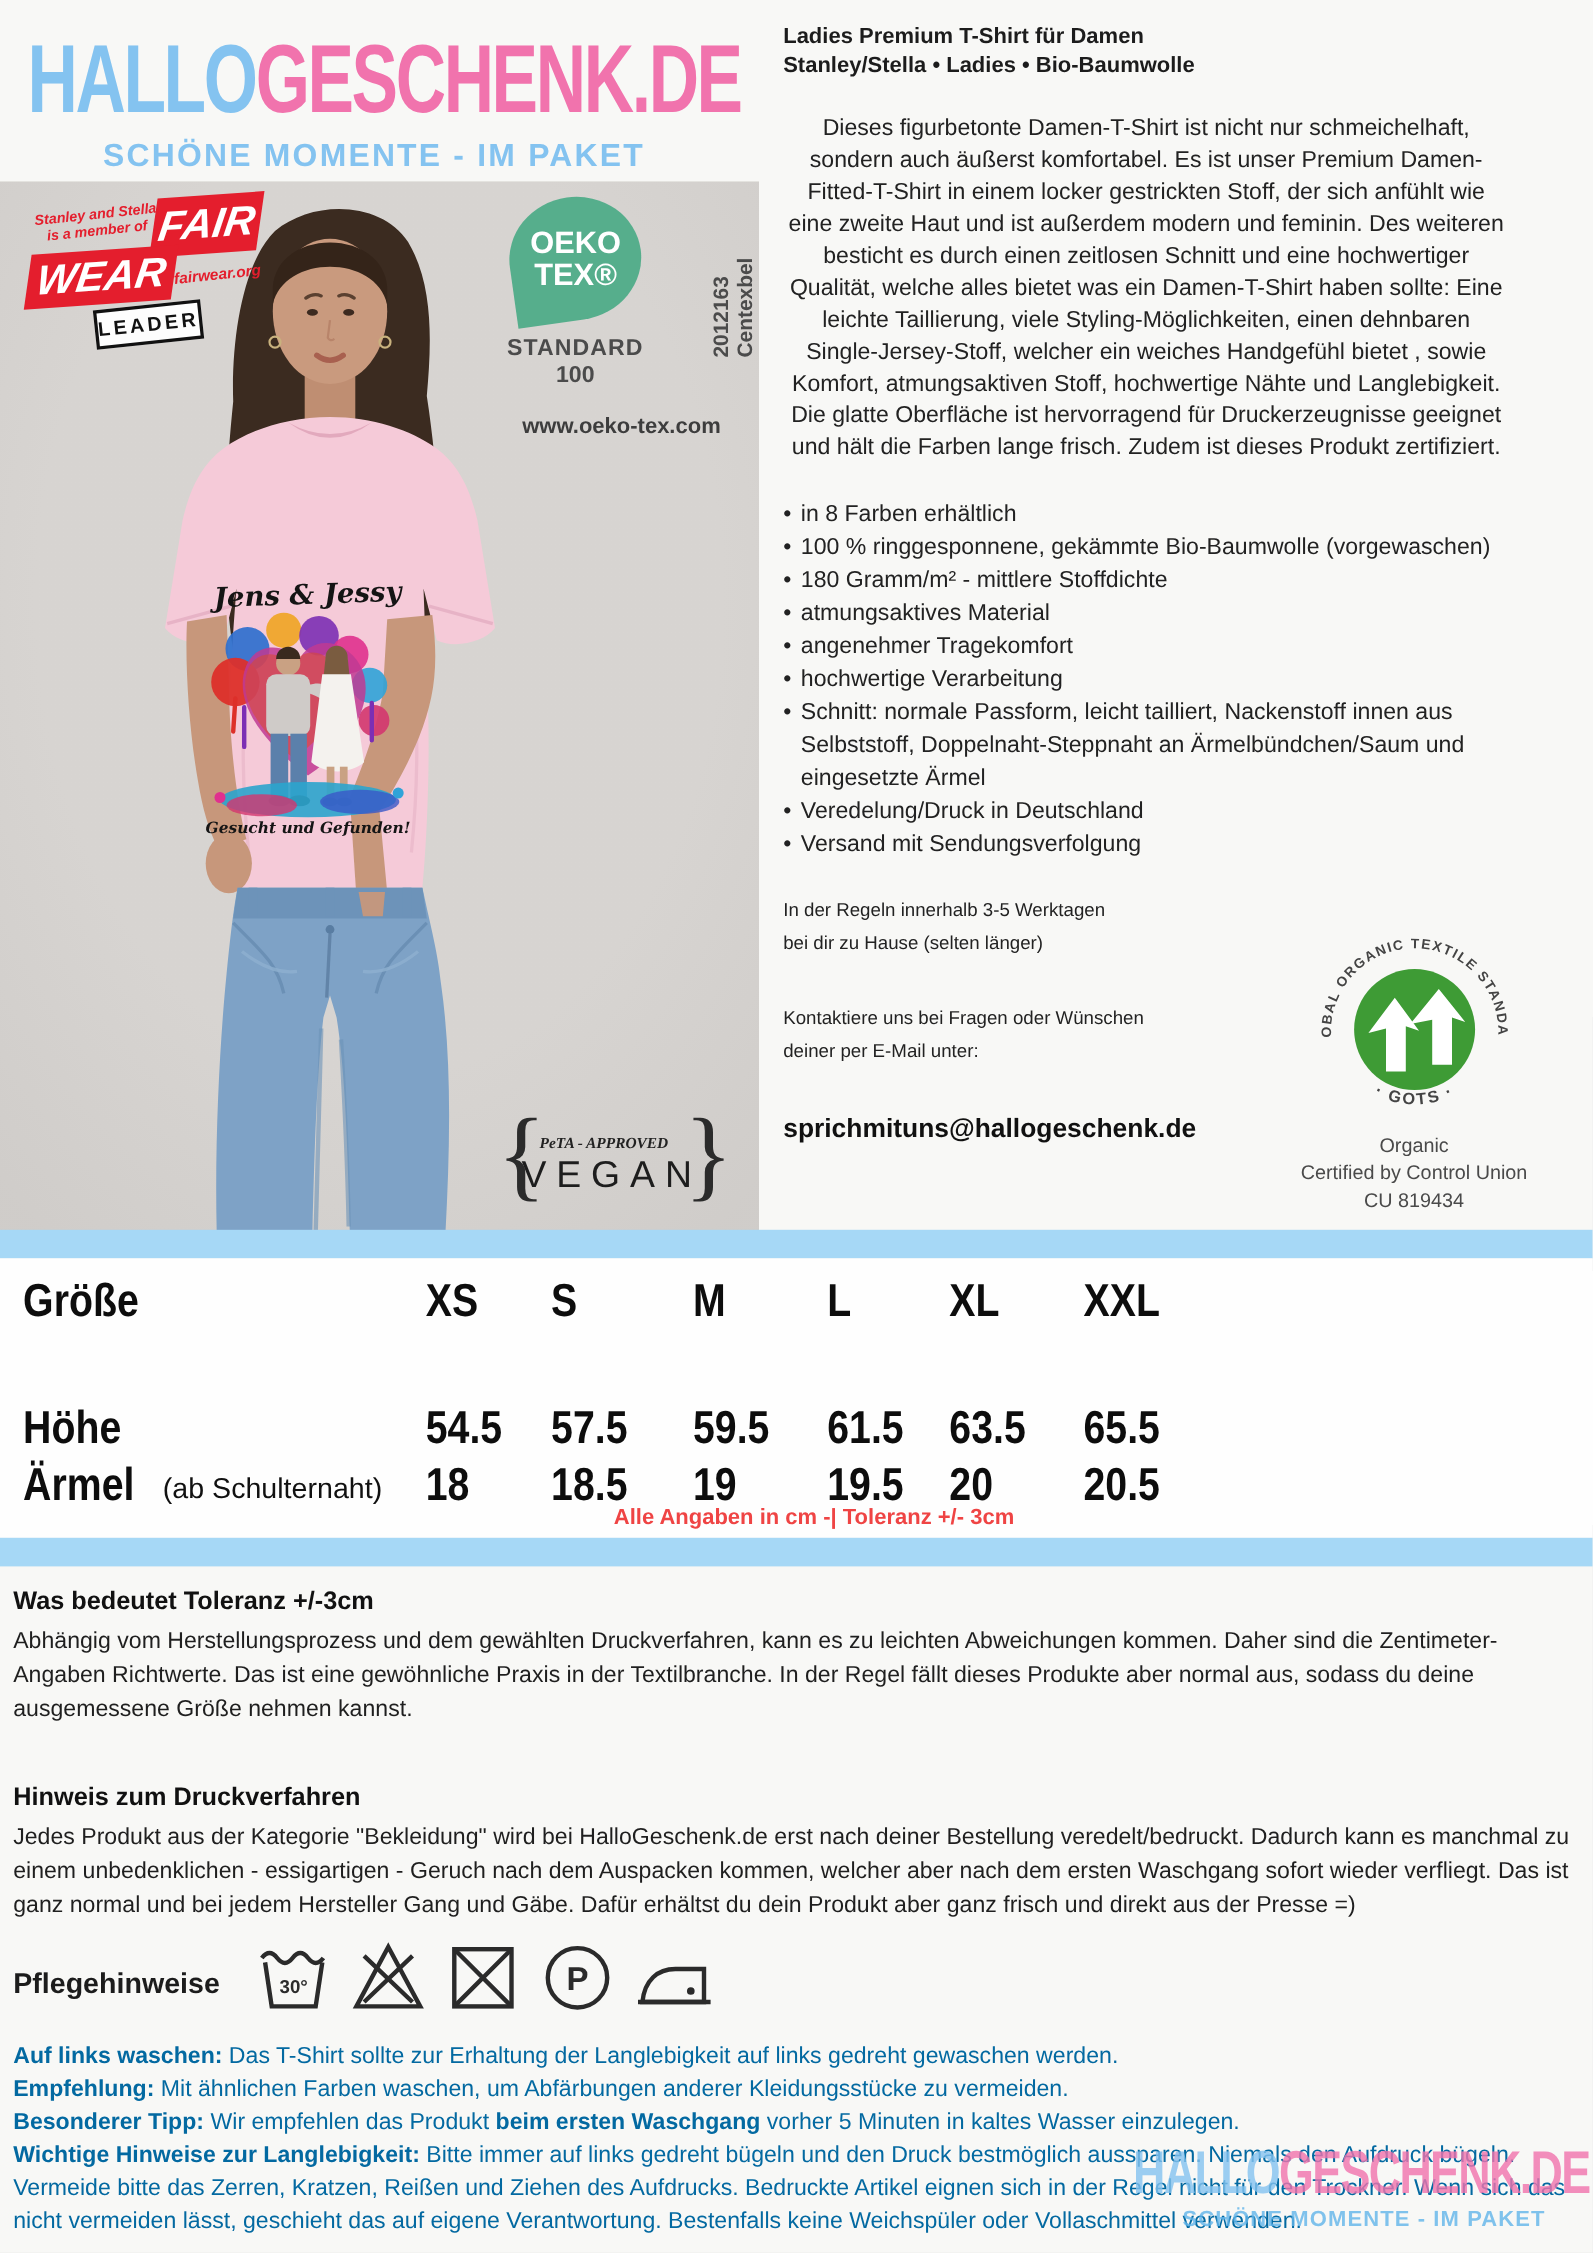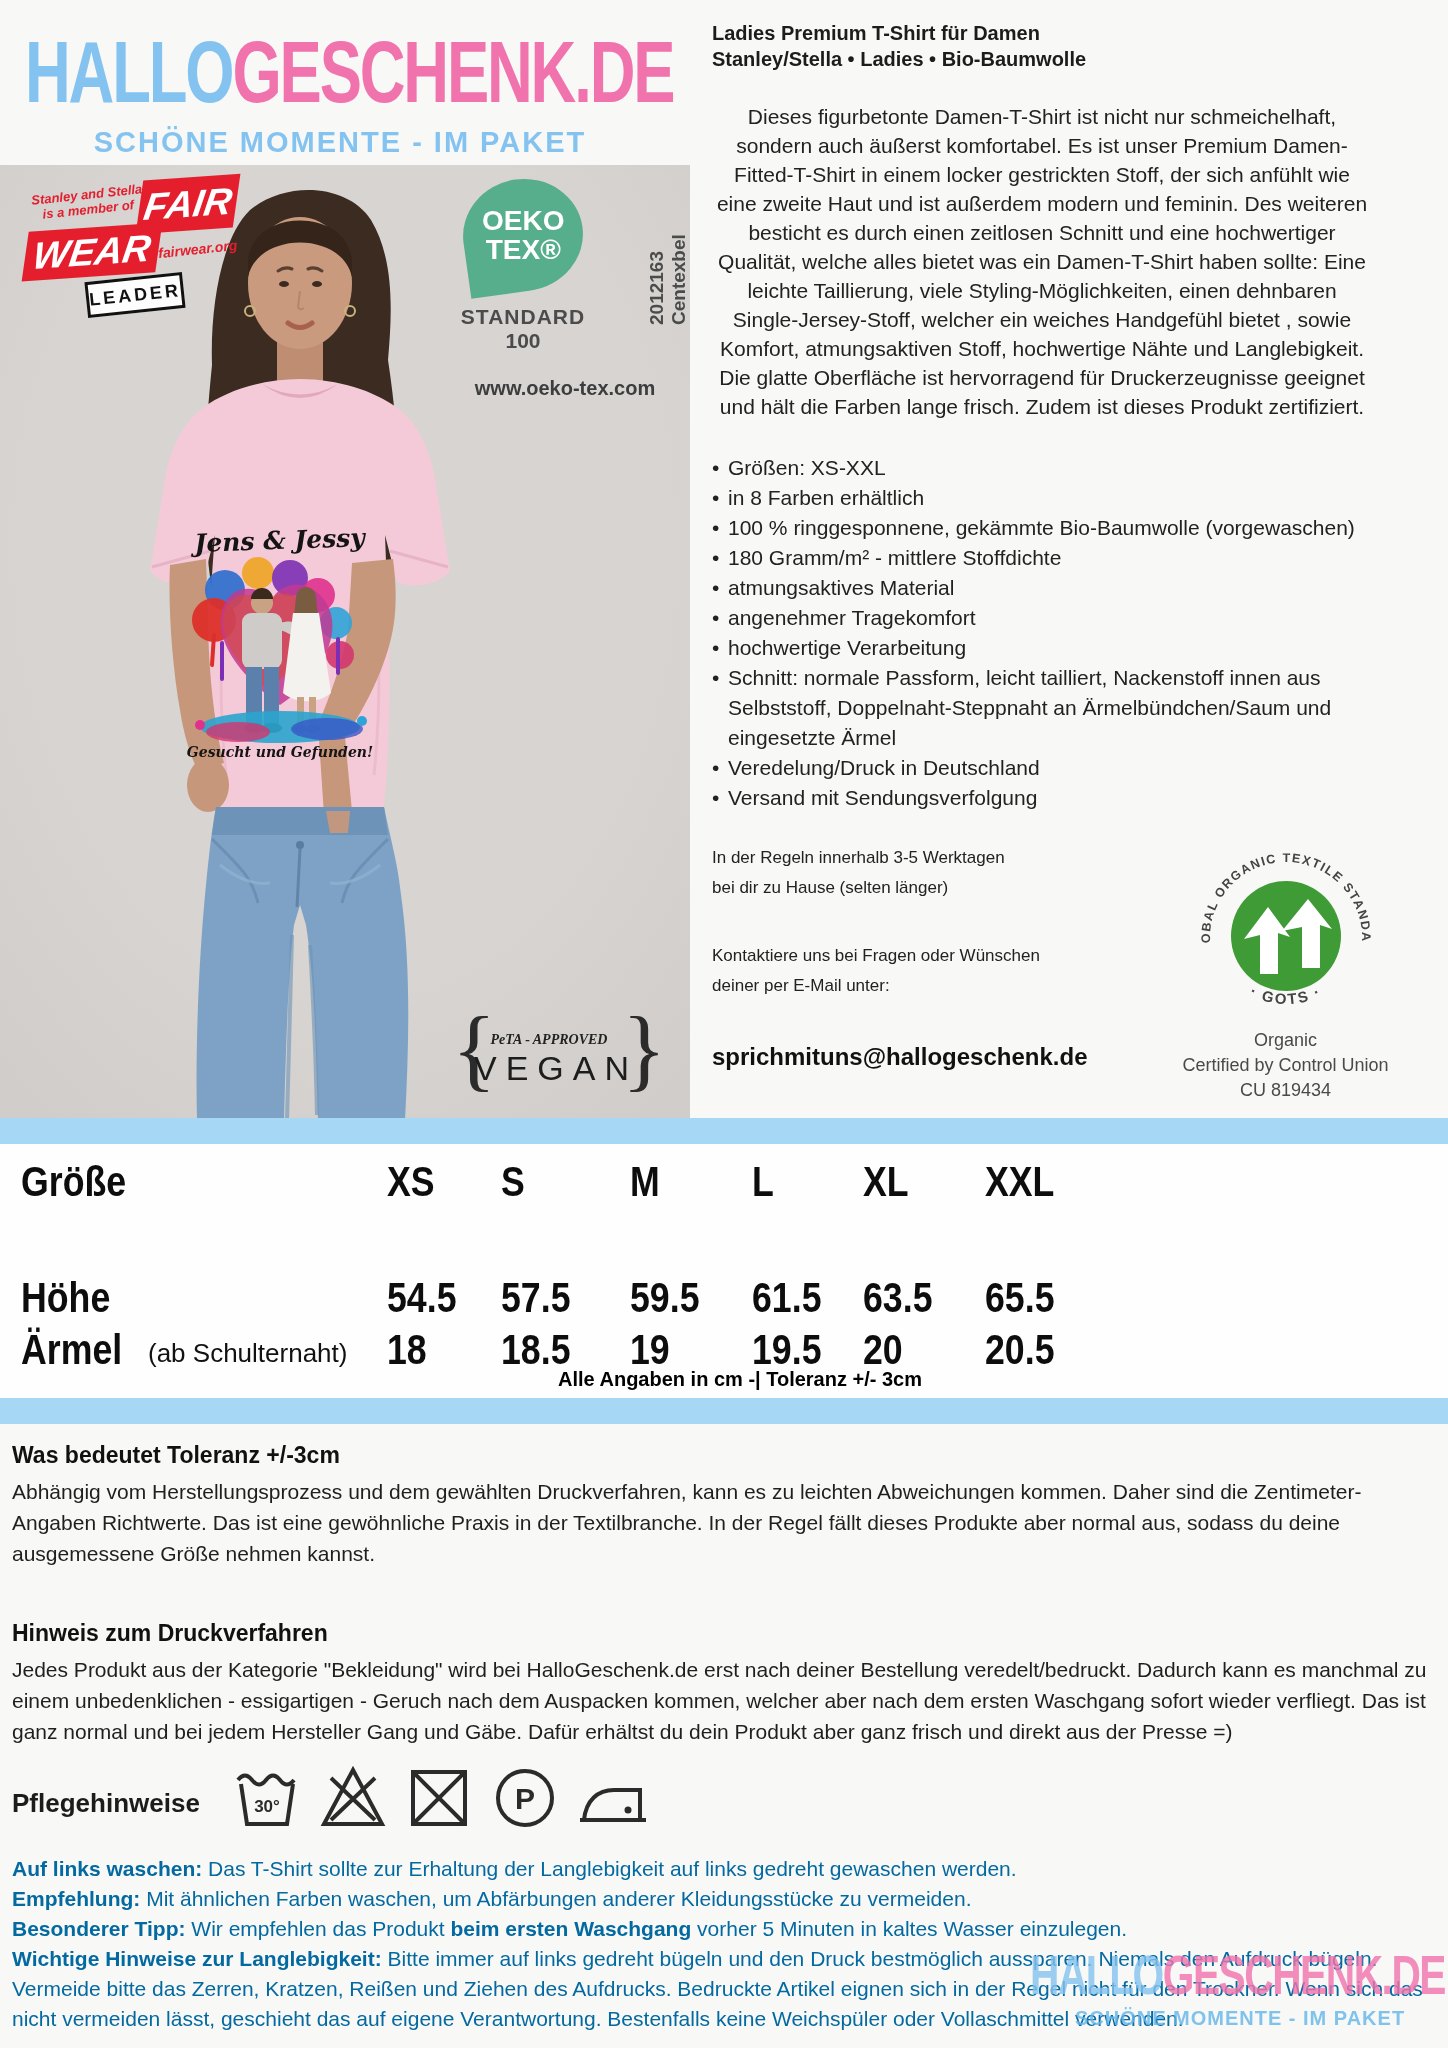--- a/index.html
+++ b/index.html
@@ -50,21 +50,21 @@
   
   .bar{left:0;width:1448px;height:26px;background:#a6d8f6;}
   .bar1{top:1118px;} .bar2{top:1398px;}
   .twhite{left:0;top:1144px;width:1448px;height:254px;background:#fefefe;}
   .trow{left:0;width:1448px;height:52px;padding-left:32px;}
   .cond{font-size:42px;font-weight:bold;transform:scaleX(.85);transform-origin:0 50%;white-space:nowrap;display:inline-block;color:#0d0d0d;}
   .tlabel{position:absolute;left:21px;top:0;}
   .c0{position:absolute;left:387px;} .c1{position:absolute;left:501px;} .c2{position:absolute;left:630px;}
   .c3{position:absolute;left:752px;} .c4{position:absolute;left:863px;} .c5{position:absolute;left:985px;}
   .sleeve-note{position:absolute;left:148px;top:12px;font-size:26px;font-weight:normal;color:#111;white-space:nowrap;}
-  .tnote{left:545px;top:1368px;width:390px;text-align:center;font-size:20px;font-weight:bold;color:#000000;}
+  .tnote{left:545px;top:1368px;width:390px;text-align:center;font-size:20px;font-weight:bold;color:#ef4444;}
   
   .sech{left:12px;width:1424px;font-size:23px;font-weight:bold;color:#111;}
   .secb{left:12px;width:1424px;font-size:21px;line-height:31px;color:#1f1f1f;}
   .sec1h{top:1442px;} .sec1b{top:1476px;}
   .sec2h{top:1620px;} .sec2b{top:1654px;}
   .careh{left:12px;top:1788px;font-size:26px;font-weight:bold;}
   .icons{left:232px;top:1754px;display:flex;gap:16px;}
   .icons svg{display:block;}
   .carenotes{left:12px;top:1854px;width:1424px;font-size:21px;line-height:30px;color:#0369a1;}
   .carenotes p{margin:0;}
@@ -196,21 +196,20 @@
     <div class="abs vg-approved"><i>PeTA - APPROVED</i></div>
     <div class="abs vg-vegan">VEGAN</div>
     <div class="abs vg-brace vg-r">}</div>
   </div>
 
   <div class="abs rcol">
     <p class="rtitle">Ladies Premium T-Shirt für Damen</p>
     <p class="rtitle">Stanley/Stella • Ladies • Bio-Baumwolle</p>
     <p class="rdesc">Dieses figurbetonte Damen-T-Shirt ist nicht nur schmeichelhaft, sondern auch äußerst komfortabel. Es ist unser Premium Damen-Fitted-T-Shirt in einem locker gestrickten Stoff, der sich anfühlt wie eine zweite Haut und ist außerdem modern und feminin. Des weiteren besticht es durch einen zeitlosen Schnitt und eine hochwertiger Qualität, welche alles bietet was ein Damen-T-Shirt haben sollte: Eine leichte Taillierung, viele Styling-Möglichkeiten, einen dehnbaren Single-Jersey-Stoff, welcher ein weiches Handgefühl bietet , sowie Komfort, atmungsaktiven Stoff, hochwertige Nähte und Langlebigkeit. Die glatte Oberfläche ist hervorragend für Druckerzeugnisse geeignet und hält die Farben lange frisch. Zudem ist dieses Produkt zertifiziert.</p>
     <ul class="rbullets">
-      <li>Größen: XS-XXL</li>
       <li>in 8 Farben erhältlich</li>
       <li>100 % ringgesponnene, gekämmte Bio-Baumwolle (vorgewaschen)</li>
       <li>180 Gramm/m² - mittlere Stoffdichte</li>
       <li>atmungsaktives Material</li>
       <li>angenehmer Tragekomfort</li>
       <li>hochwertige Verarbeitung</li>
       <li>Schnitt: normale Passform, leicht tailliert, Nackenstoff innen aus Selbststoff, Doppelnaht-Steppnaht an Ärmelbündchen/Saum und eingesetzte Ärmel</li>
       <li>Veredelung/Druck in Deutschland</li>
       <li>Versand mit Sendungsverfolgung</li>
     </ul>

